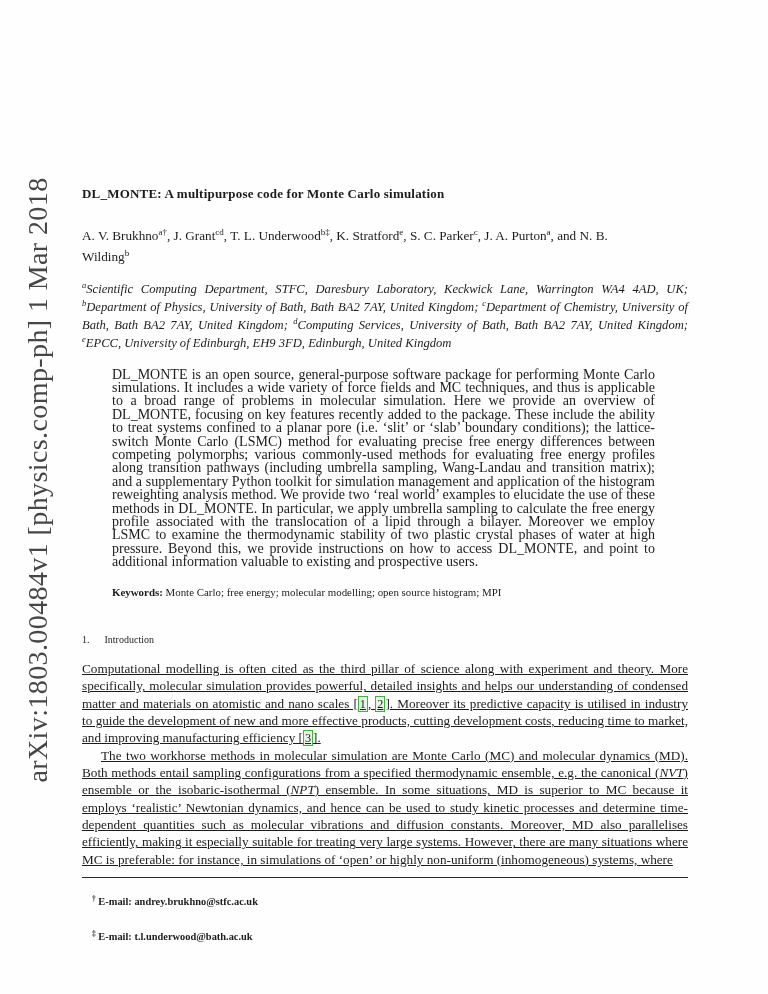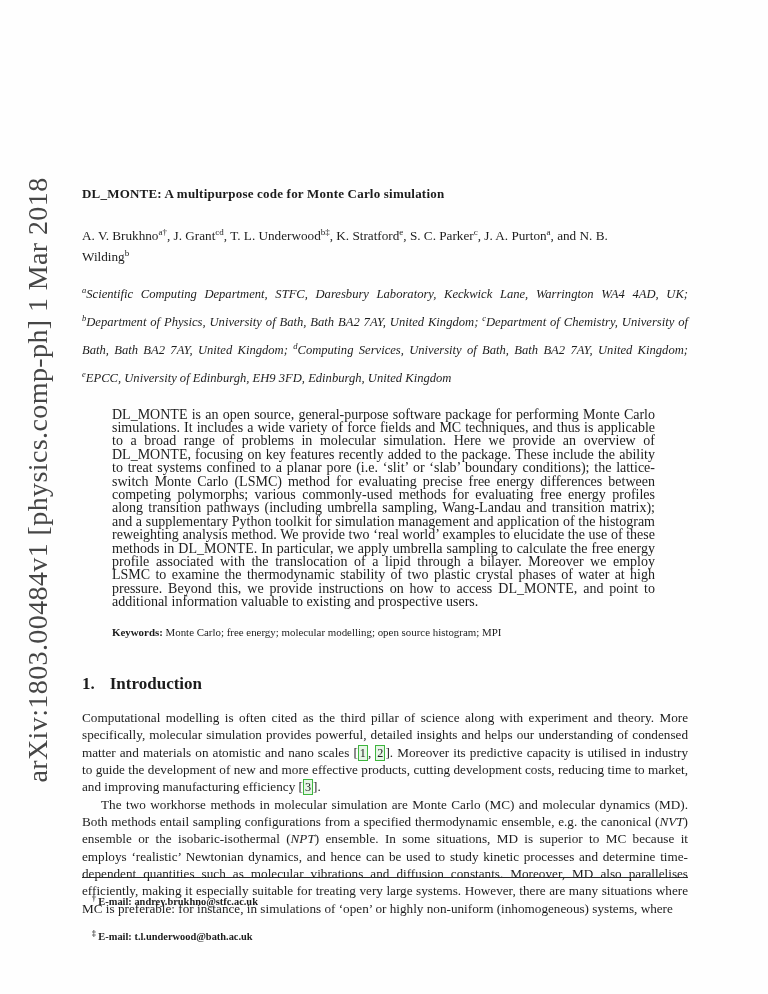--- a/index.html
+++ b/index.html
@@ -40,47 +40,48 @@
     margin-top: 22px;
     font-size: 13.2px;
     line-height: 16.5px;
     width: 570px;
   }
   .authors sup { font-size: 9px; }
   .affiliations {
     margin-top: 12px;
     font-style: italic;
     font-size: 12.6px;
-    line-height: 24px;
+    line-height: 14px;
     text-align: justify;
   }
   .affiliations sup { font-size: 8.5px; font-style: italic; }
   .abstract {
     margin: 17px 33px 0 30px;
     font-size: 14px;
     line-height: 13.4px;
     text-align: justify;
   }
   .keywords {
     margin: 17px 33px 0 30px;
     font-size: 10.9px;
     line-height: 13.4px;
   }
   .keywords .kw-label { font-weight: bold; text-align: center; }
   .section-heading {
     margin-top: 35px;
-    font-size: 17px;
-    font-weight: bold;
+    font-size: 10px;
+    font-weight: normal;
   }
   .section-heading .sec-num { display: inline-block; margin-right: 15px; }
   .para {
     margin: 0;
     font-size: 13.2px;
     line-height: 17.35px;
     text-align: justify;
+    text-decoration: underline;
   }
   .para.first { margin-top: 15px; }
   .para.indented { text-indent: 19px; }
   .cite {
     display: inline;
     border: 1px solid #3db53d;
     background: #e6f6e6;
     padding: 0 1px;
     font-size: 12.2px;
     line-height: 12px;

